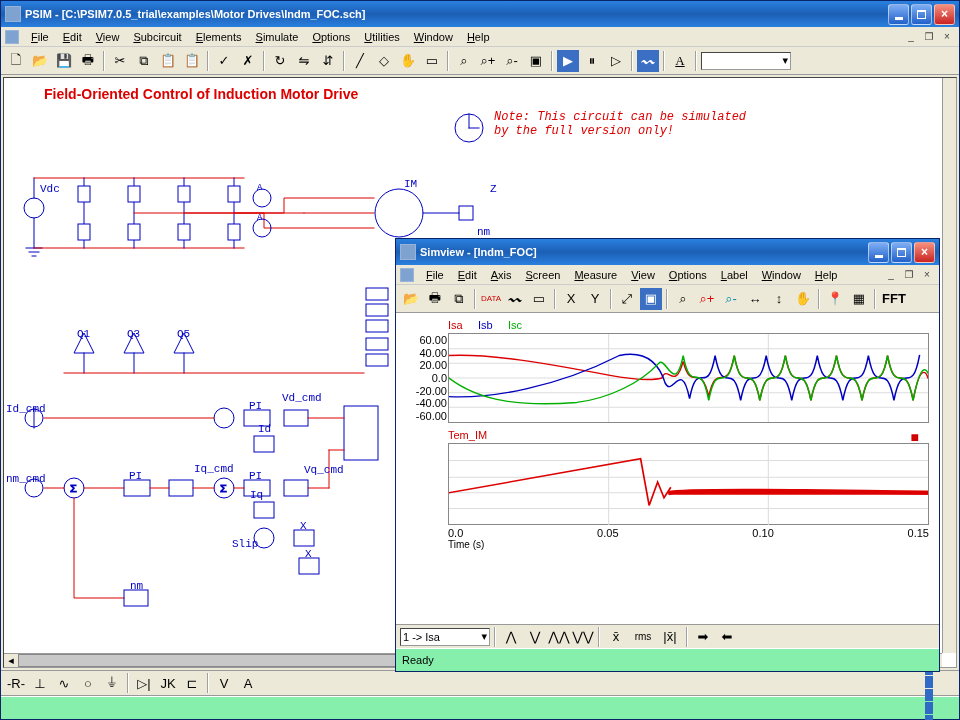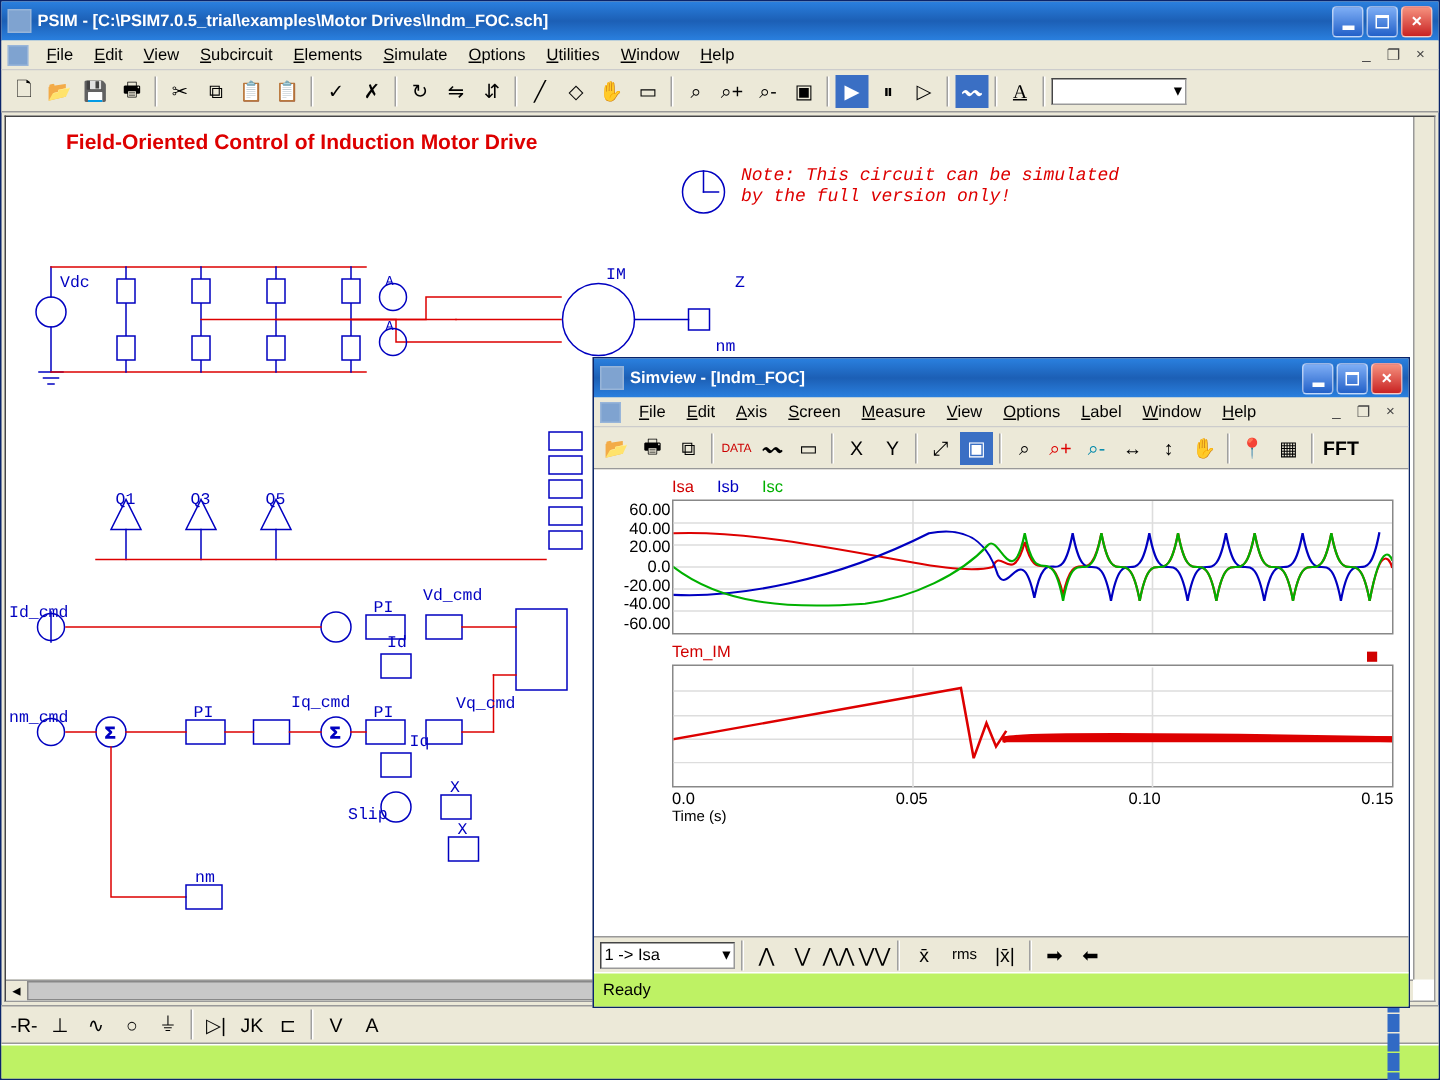--- a/index.html
+++ b/index.html
@@ -36,21 +36,21 @@
 .legend { font-size: 11px; margin-bottom: 2px; margin-left: 42px; }
 .plot-area { height: 90px; border: 1px solid #888; position: relative; background: white; margin-left: 42px; }
 .plot-area.h2 { height: 82px; }
 .yaxis { position: absolute; left: -42px; top: 0; bottom: 0; width: 40px; display: flex; flex-direction: column; justify-content: space-between; text-align: right; font-size: 10px; }
 .xaxis-row { display: flex; justify-content: space-between; margin-left: 42px; font-size: 10px; padding-top: 2px; }
 .xaxis-label { margin-left: 42px; font-size: 10px; }
 
 .bottom-toolbar { height: 24px; background: #ece9d8; border-top: 1px solid #999; display: flex; align-items: center; padding: 0 4px; gap: 2px; }
 .combo { background: white; border: 1px inset #999; height: 18px; padding: 0 2px; display: flex; align-items: center; font-size: 11px; }
 
-.statusbar { height: 20px; background: #bef264; border-top: 1px solid #fff; display: flex; align-items: center; padding: 11px 6px; font-size: 11px; }
+.statusbar { height: 20px; background: #86efac; border-top: 1px solid #fff; display: flex; align-items: center; padding: 11px 6px; font-size: 11px; }
 .progress-band { margin-left: auto; display: flex; gap: 1px; align-items: flex-start; flex-direction: column; }
 .progress-cell { width: 8px; height: 12px; background: #316ac5; }
 svg line, svg polyline, svg path { stroke-linecap: square; }
 .red { stroke: #d00; fill: none; }
 .blue { stroke: #0000c0; fill: none; }
 .green { stroke: #00b000; fill: none; }
 </style>
 </head>
 <body>
 
@@ -248,21 +248,21 @@
     <span class="schlabel schematic" style="left:253px;top:135px;font-size:9px">A</span>
     <span class="schlabel schematic" style="left:73px;top:250px">Q1</span>
     <span class="schlabel schematic" style="left:123px;top:250px">Q3</span>
     <span class="schlabel schematic" style="left:173px;top:250px">Q5</span>
     <span class="schlabel schematic" style="left:2px;top:325px">Id_cmd</span>
     <span class="schlabel schematic" style="left:2px;top:395px">nm_cmd</span>
     <span class="schlabel schematic" style="left:190px;top:385px">Iq_cmd</span>
     <span class="schlabel schematic" style="left:278px;top:314px">Vd_cmd</span>
     <span class="schlabel schematic" style="left:300px;top:386px">Vq_cmd</span>
     <span class="schlabel schematic" style="left:254px;top:345px">Id</span>
-    <span class="schlabel schematic" style="left:269px;top:411px">Iq</span>
+    <span class="schlabel schematic" style="left:246px;top:411px">Iq</span>
     <span class="schlabel schematic" style="left:125px;top:392px">PI</span>
     <span class="schlabel schematic" style="left:245px;top:392px">PI</span>
     <span class="schlabel schematic" style="left:245px;top:322px">PI</span>
     <span class="schlabel schematic" style="left:296px;top:442px">X</span>
     <span class="schlabel schematic" style="left:301px;top:470px">X</span>
     <span class="schlabel schematic" style="left:228px;top:460px">Slip</span>
     <span class="schlabel schematic" style="left:126px;top:502px">nm</span>
 
     <div style="position:absolute;bottom:0;left:0;right:14px;height:14px;background:#ece9d8;border-top:1px solid #999;display:flex">
         <div style="width:14px;text-align:center">◂</div>

